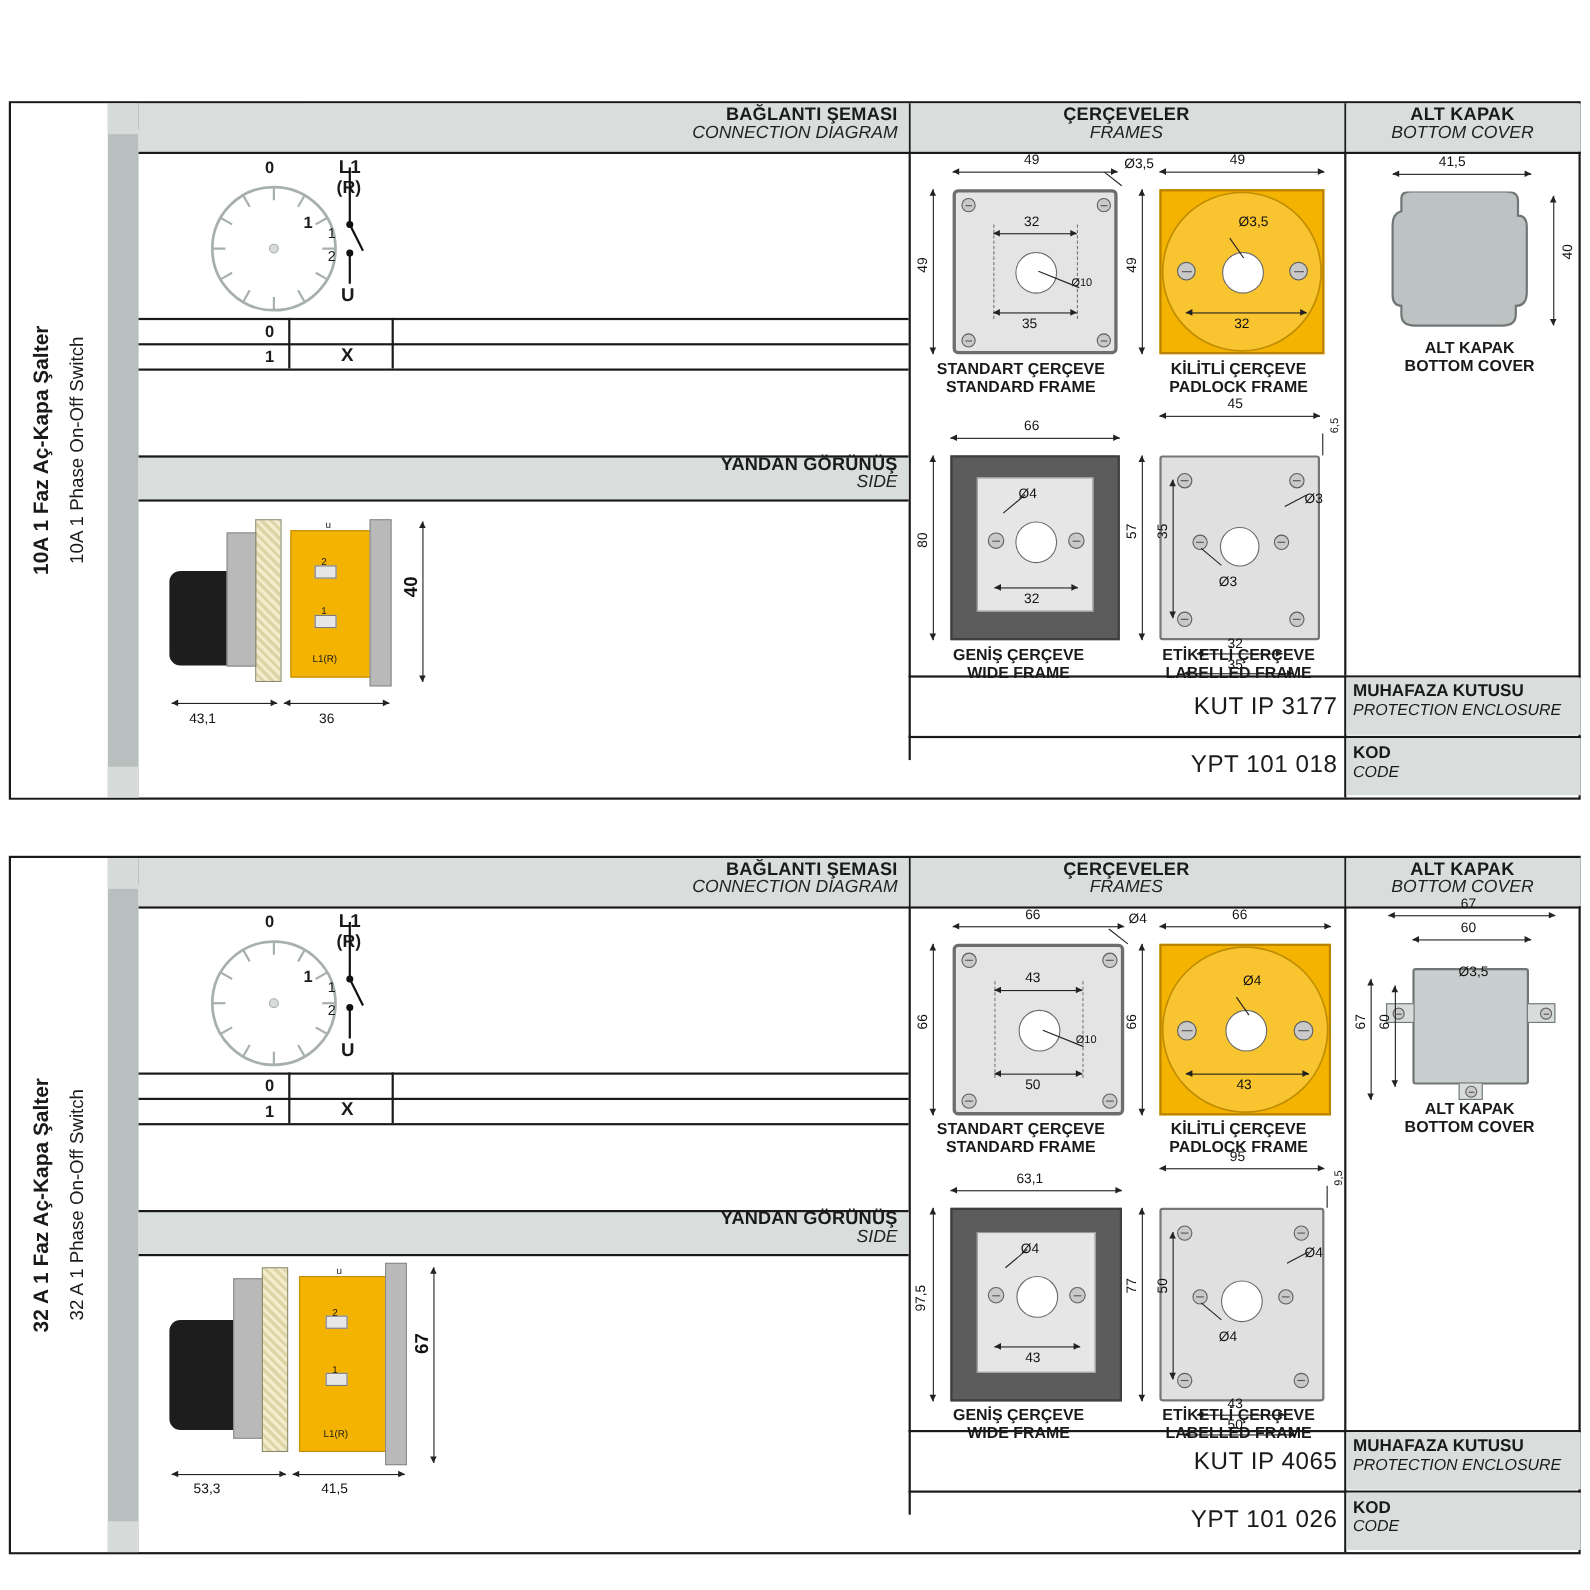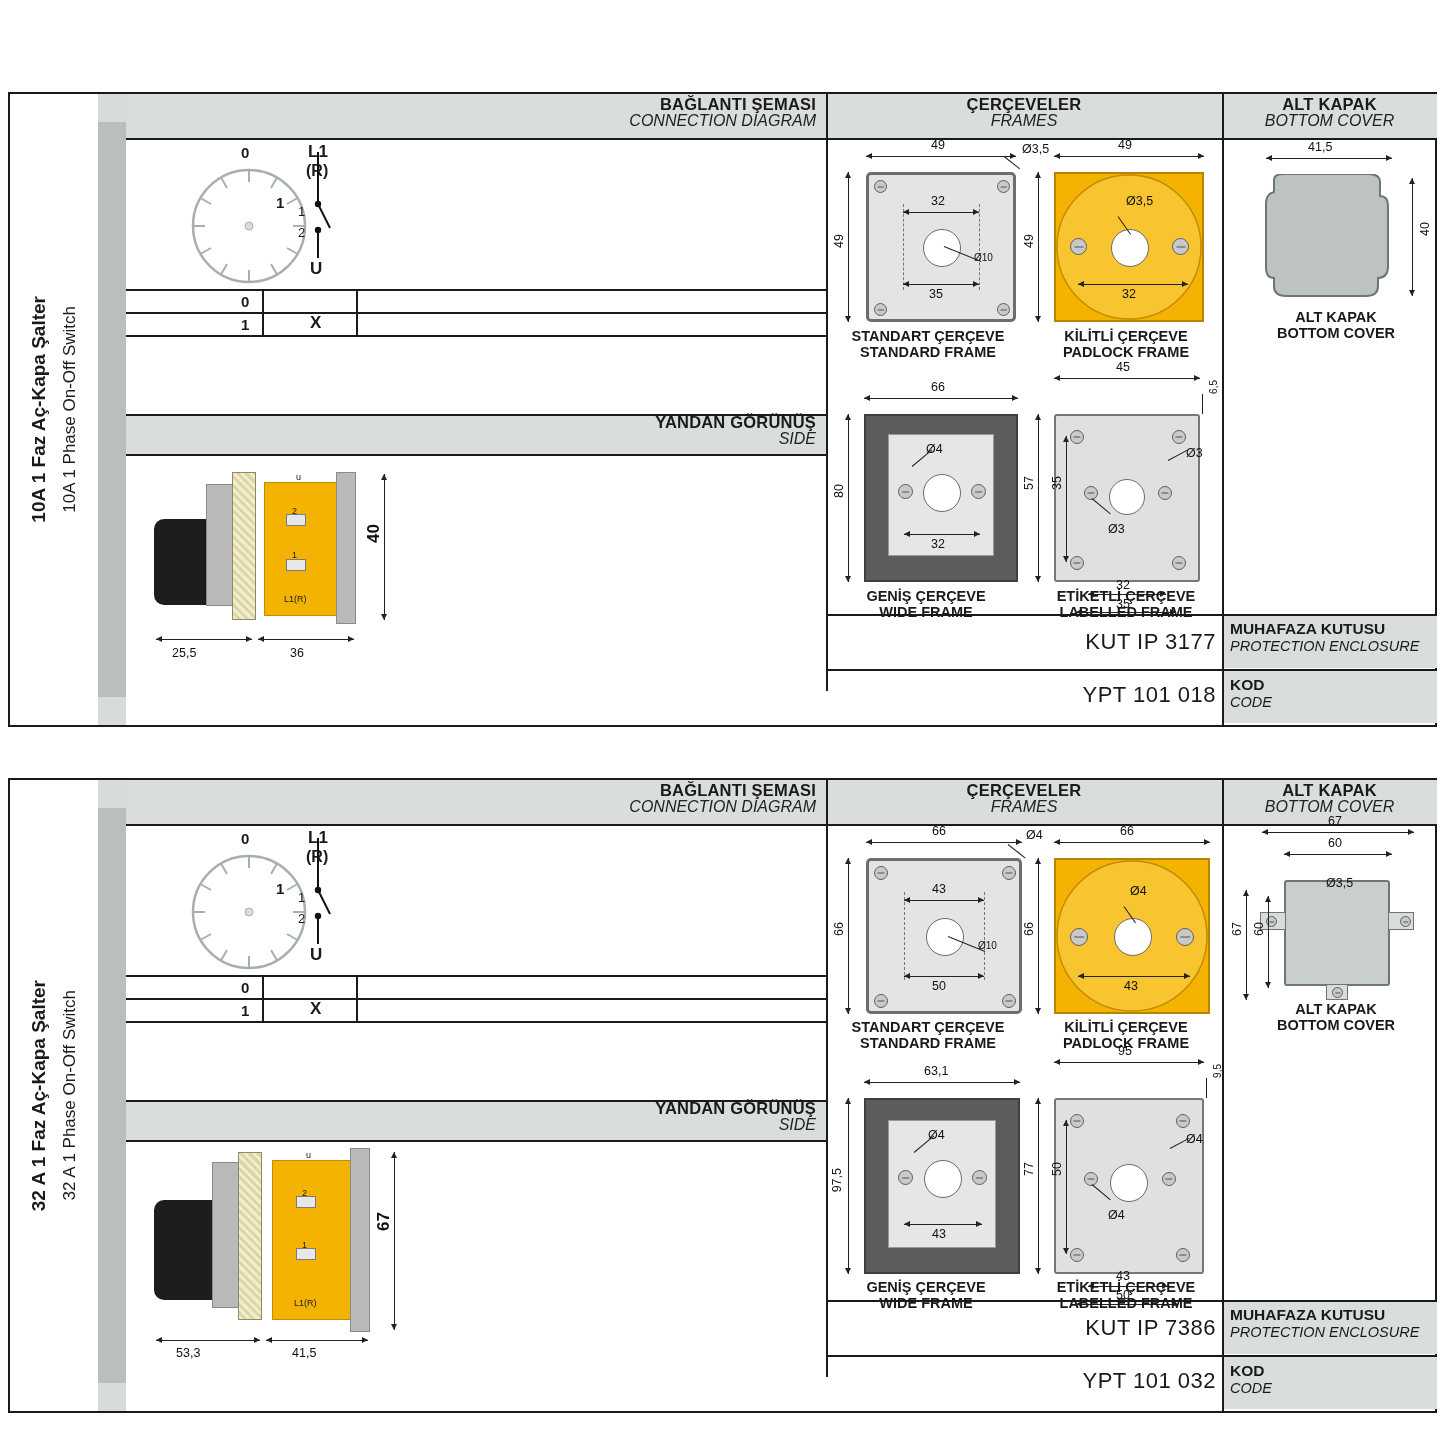--- a/index.html
+++ b/index.html
@@ -203,21 +203,21 @@
     <div class="contact" style="left:160px;top:420px;width:18px;height:10px;"></div>
     <div class="contact" style="left:160px;top:465px;width:18px;height:10px;"></div>
     <div class="lbl sm" style="left:170px;top:378px;font-size:9px;">u</div>
     <div class="lbl sm" style="left:166px;top:412px;font-size:9px;">2</div>
     <div class="lbl sm" style="left:166px;top:456px;font-size:9px;">1</div>
     <div class="lbl sm" style="left:158px;top:500px;font-size:9px;">L1(R)</div>
 
     <div class="dl dlh" style="left:30px;top:545px;width:96px;"></div>
     <div class="arw arwL" style="left:30px;top:542px;"></div>
     <div class="arw arwR" style="left:120px;top:542px;"></div>
-    <div class="dim" style="left:46px;top:552px;">25,5</div>
+    <div class="dim" style="left:46px;top:552px;">43,1</div>
 
     <div class="dl dlh" style="left:132px;top:545px;width:96px;"></div>
     <div class="arw arwL" style="left:132px;top:542px;"></div>
     <div class="arw arwR" style="left:222px;top:542px;"></div>
     <div class="dim" style="left:164px;top:552px;">36</div>
 
     <div class="dl dlv" style="left:258px;top:380px;height:146px;"></div>
     <div class="arw arwU" style="left:255px;top:380px;"></div>
     <div class="arw arwD" style="left:255px;top:520px;"></div>
     <div class="dim vdim" style="left:238px;top:430px;font-weight:bold;font-size:17px;">40</div>
@@ -654,19 +654,19 @@
     <div class="bandgrey" style="left:1098px;top:522px;width:213px;height:52px;"></div>
     <div class="bandgrey" style="left:1098px;top:577px;width:213px;height:52px;"></div>
     <div class="footcell" style="left:1104px;top:526px;width:205px;">
       <div class="foot-tr">MUHAFAZA KUTUSU</div>
       <div class="foot-en">PROTECTION ENCLOSURE</div>
     </div>
     <div class="footcell" style="left:1104px;top:582px;width:205px;">
       <div class="foot-tr">KOD</div>
       <div class="foot-en">CODE</div>
     </div>
-    <div class="code" style="left:900px;top:535px;width:190px;text-align:right;">KUT IP 7386</div>
-    <div class="code" style="left:880px;top:588px;width:210px;text-align:right;">YPT 101 032</div>
+    <div class="code" style="left:900px;top:535px;width:190px;text-align:right;">KUT IP 4065</div>
+    <div class="code" style="left:880px;top:588px;width:210px;text-align:right;">YPT 101 026</div>
 
   </div>
 </div>
 
 </div>
 
 </body></html>

